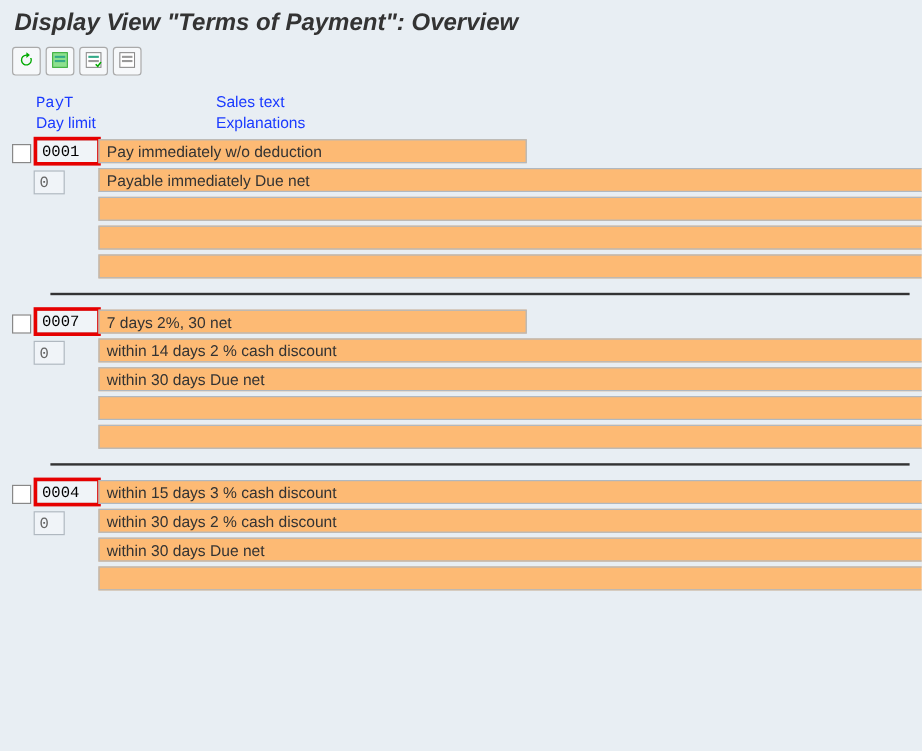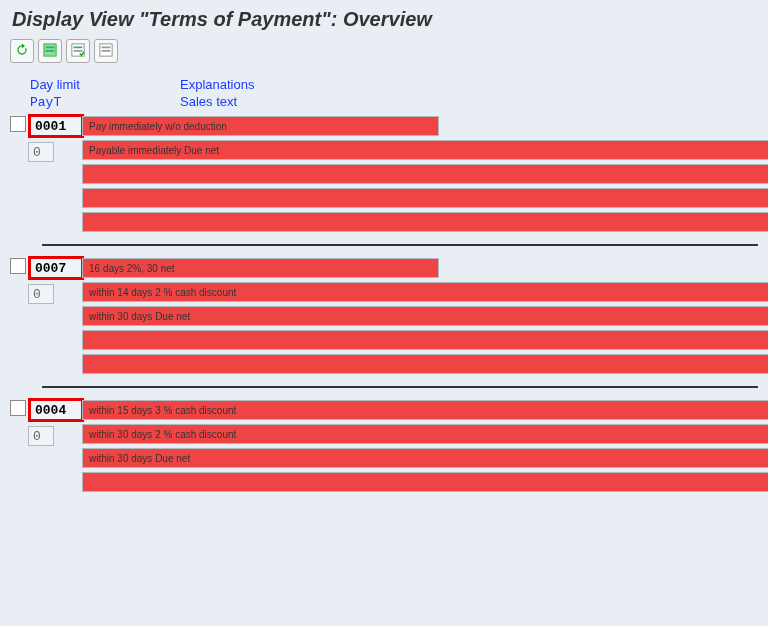--- a/index.html
+++ b/index.html
@@ -70,23 +70,22 @@
   .left-col {
     width: 152px;
     padding-top: 0;
   }
   .right-col {
     flex: 1;
   }
 
   .payt-row {
     display: flex;
-    align-items: flex-start;
+    align-items: flex-end;
     gap: 4px;
-    font-weight: bold;
   }
   .checkbox {
     width: 14px;
     height: 14px;
     border: 1px solid #888;
     background: #fff;
     display: inline-block;
   }
   .payt-field {
     width: 52px;
@@ -115,26 +114,26 @@
     line-height: 20px;
     padding: 0 4px;
     box-sizing: border-box;
     margin-top: 6px;
     margin-left: 18px;
   }
 
   .sales-field, .exp-field {
     width: 357px;
     height: 20px;
-    background: #ef4444;
+    background: #fdba74;
     border: 1px solid #b0b8c0;
     line-height: 20px;
     padding: 0 6px;
     box-sizing: border-box;
-    font-size: 10px;
+    font-size: 13px;
     color: #333;
     margin-bottom: 4px;
   }
   .exp-field {
     width: 692px;
   }
 
 </style>
 </head>
 <body>
@@ -175,26 +174,26 @@
           <rect x="3" y="4" width="10" height="2" fill="#999"></rect>
           <rect x="3" y="8" width="10" height="2" fill="#999"></rect>
         </svg>
     </span>
   </div>
 </div>
 
 <div class="content">
 
   <div class="header-row">
+    <div class="c1"><span class="hdr mono">PayT</span></div>
+    <div class="c2"><span class="hdr">Sales text</span></div>
+  </div>
+  <div class="header-row">
     <div class="c1"><span class="hdr">Day limit</span></div>
     <div class="c2"><span class="hdr">Explanations</span></div>
-  </div>
-  <div class="header-row">
-    <div class="c1"><span class="hdr mono">PayT</span></div>
-    <div class="c2"><span class="hdr">Sales text</span></div>
   </div>
 
   <div class="record">
     <div class="rec-body">
       <div class="left-col">
         <div class="payt-row">
           <span class="checkbox"></span>
           <span class="payt-field highlight">0001</span>
         </div>
         <div class="daylimit-field">0</div>
@@ -213,21 +212,21 @@
   <div class="record">
     <div class="rec-body">
       <div class="left-col">
         <div class="payt-row">
           <span class="checkbox"></span>
           <span class="payt-field highlight">0007</span>
         </div>
         <div class="daylimit-field">0</div>
       </div>
       <div class="right-col">
-        <div class="sales-field">16 days 2%, 30 net</div>
+        <div class="sales-field">7 days 2%, 30 net</div>
         <div class="exp-field">within 14 days 2 % cash discount</div>
         <div class="exp-field">within 30 days Due net</div>
         <div class="exp-field"></div>
         <div class="exp-field"></div>
       </div>
     </div>
     <div class="separator"></div>
   </div>
 
   <div class="record">

